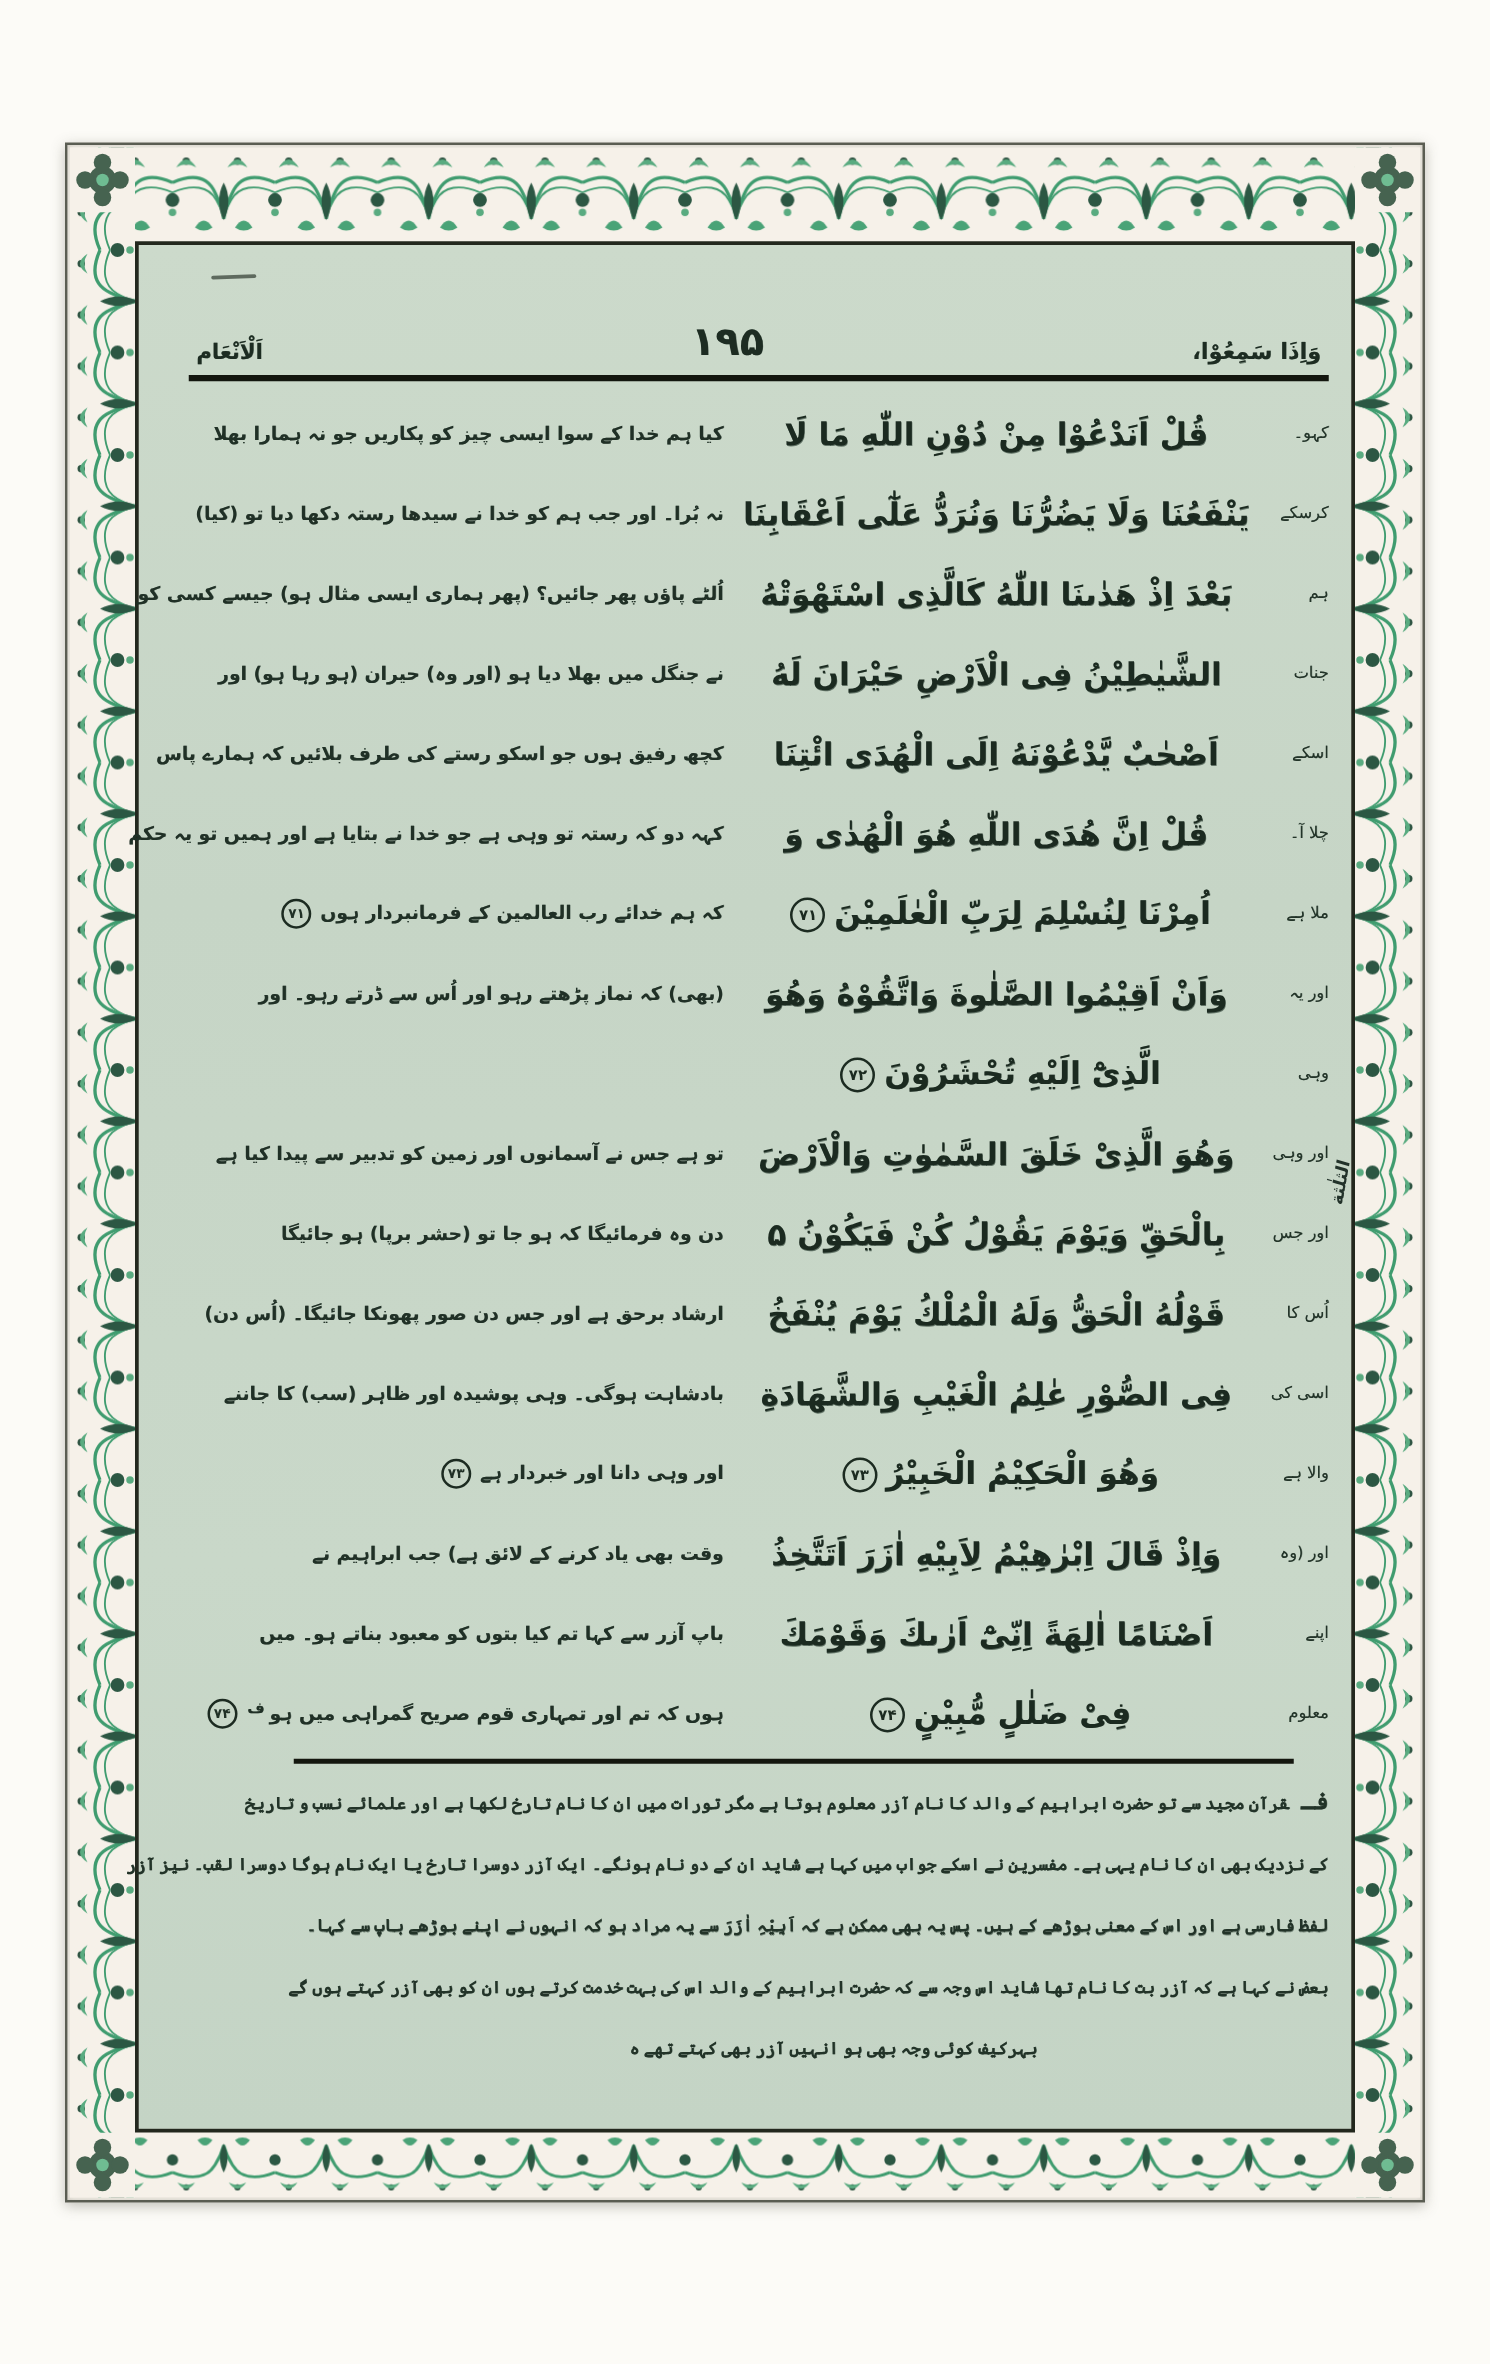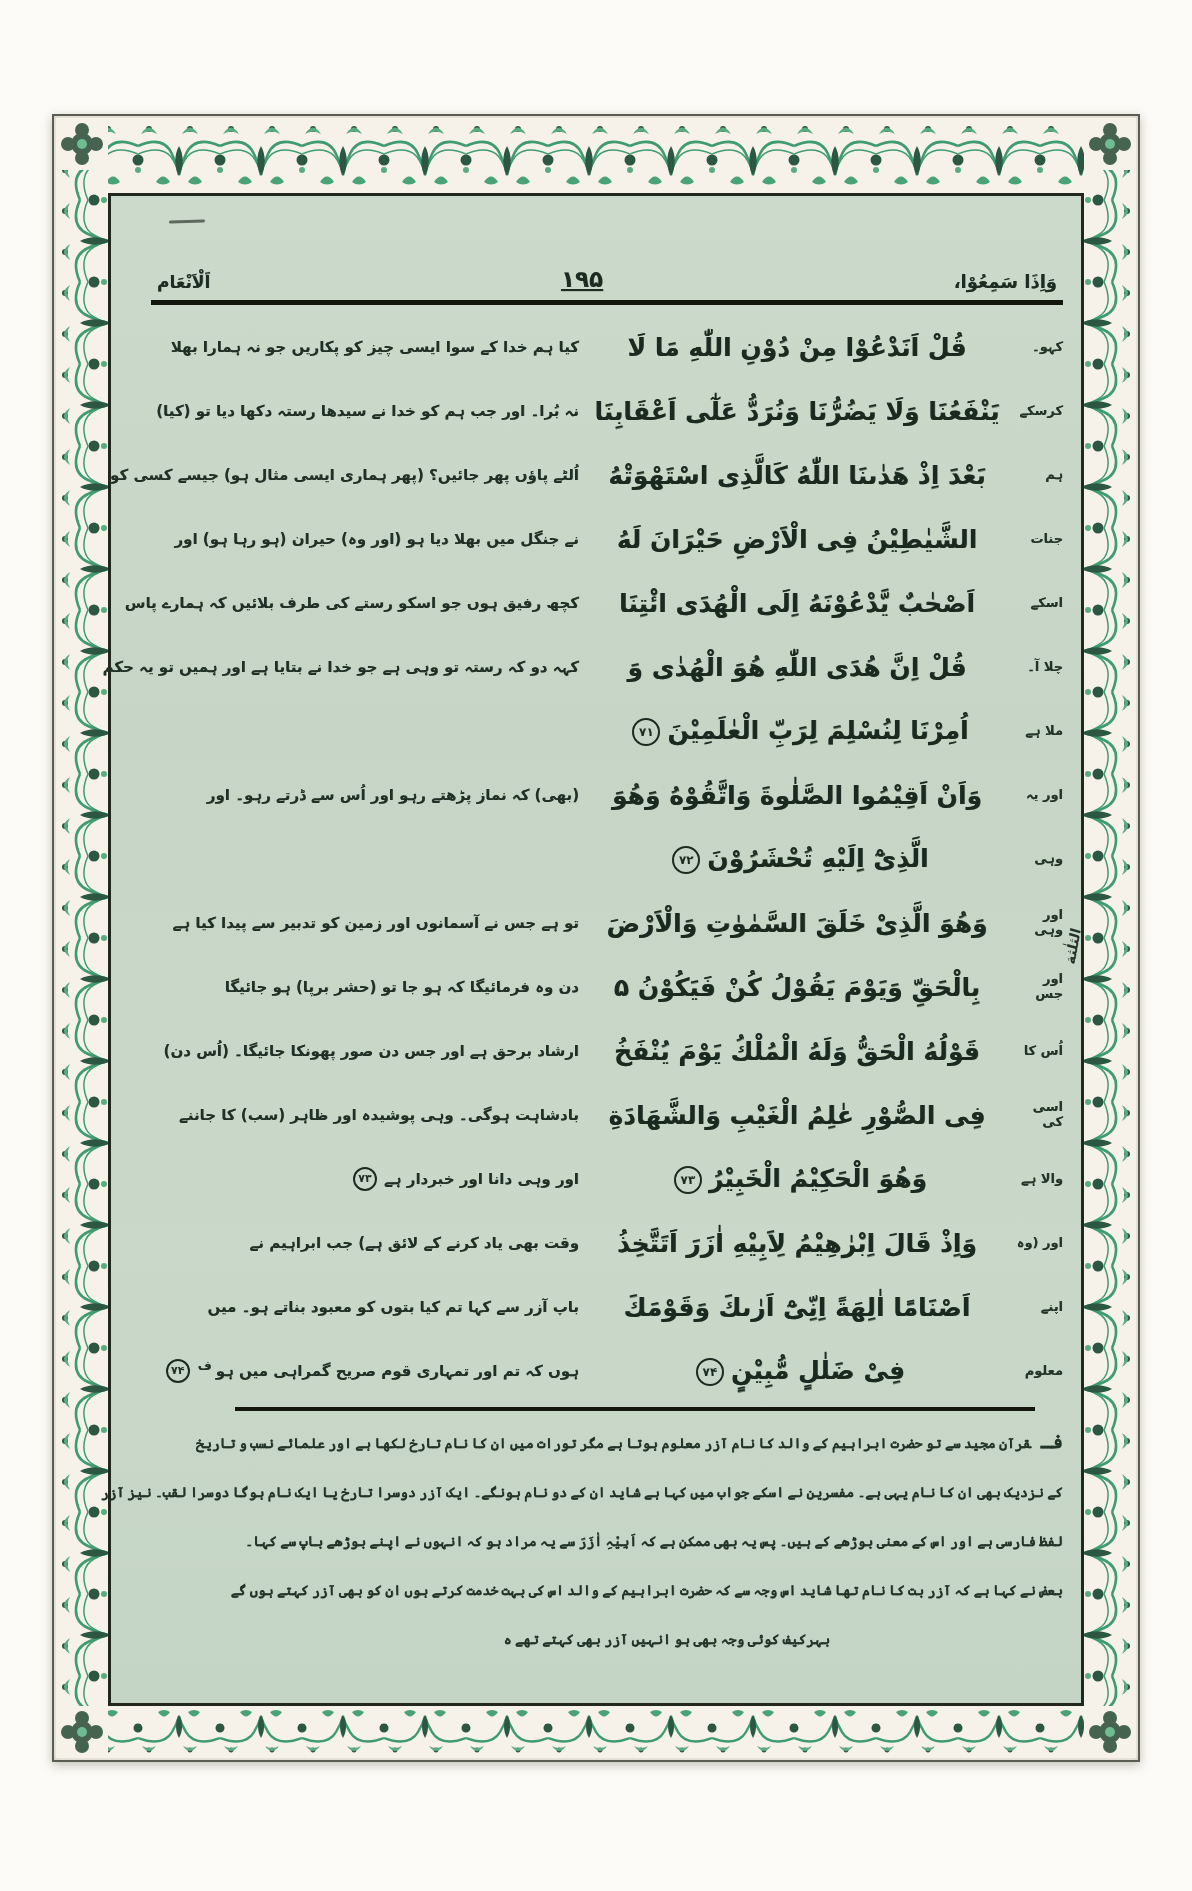--- a/index.html
+++ b/index.html
@@ -21,25 +21,25 @@
     border:3px solid #23281e;box-sizing:border-box;
     background:linear-gradient(180deg,#ccdacb 0%,#c6d5c6 35%,#c9d8c9 70%,#c4d4c5 100%);}
   .content{position:relative;height:100%;padding:0 18px 0 40px;box-sizing:border-box;
     direction:rtl;color:#1d2c22;}
   .smudge{position:absolute;left:58px;top:24px;width:36px;height:3px;background:#39443a;
     opacity:.75;transform:rotate(-2deg);border-radius:2px;}
   .header-row{height:96px;display:flex;justify-content:space-between;align-items:flex-end;
     padding:0 6px 8px 6px;border-bottom:5px solid #13160e;}
   .hdr{font-weight:bold;text-shadow:.3px .3px .5px rgba(18,38,26,.5);}
   .hdr-juz{font-size:18px;}
-  .hdr-page{font-size:23px;letter-spacing:1px;text-decoration:underline;}
+  .hdr-page{font-size:32px;letter-spacing:1px;}
   .hdr-surah{font-size:17px;}
   .rows{margin-top:10px;}
   .row{height:64px;display:flex;align-items:center;gap:8px;}
-  .gutter-word{flex:none;width:48px;font-size:13px;font-weight:bold;text-align:right;
+  .gutter-word{flex:none;width:48px;font-size:13px;font-weight:normal;text-align:right;
     line-height:1.15;color:#223328;text-shadow:.3px .3px .4px rgba(18,38,26,.45);}
   .arabic-line{flex:none;width:420px;font-size:25px;font-weight:bold;text-align:center;
     white-space:nowrap;letter-spacing:-0.5px;color:#1b2a20;
     text-shadow:.4px .4px .5px rgba(15,34,23,.55);}
   .urdu-line{flex:1;font-size:15px;font-weight:bold;text-align:right;white-space:nowrap;
     color:#203026;text-shadow:.3px .3px .4px rgba(18,38,26,.45);}
   .vcircle{display:inline-block;width:24px;height:24px;line-height:24px;border:2px solid #1c2b21;
     border-radius:50%;font-size:12px;font-weight:bold;text-align:center;vertical-align:middle;
     margin:0 7px;letter-spacing:0;text-shadow:none;}
   .urdu-line .vcircle{width:20px;height:20px;line-height:20px;font-size:11px;}
@@ -238,20 +238,21 @@
             <div class="urdu-line"><span>کچھ رفیق ہوں جو اسکو رستے کی طرف بلائیں کہ ہمارے پاس</span></div>
           </div>
           <div class="row">
             <div class="gutter-word"><span>چلا آ۔</span></div>
             <div class="arabic-line"><span>قُلْ اِنَّ هُدَى اللّٰهِ هُوَ الْهُدٰى وَ</span></div>
             <div class="urdu-line"><span>کہہ دو کہ رستہ تو وہی ہے جو خدا نے بتایا ہے اور ہمیں تو یہ حکم</span></div>
           </div>
           <div class="row">
             <div class="gutter-word"><span>ملا ہے</span></div>
             <div class="arabic-line"><span>اُمِرْنَا لِنُسْلِمَ لِرَبِّ الْعٰلَمِيْنَ</span><span class="vcircle">۷۱</span></div>
+            <div class="urdu-line"><span>کہ ہم خدائے رب العالمین کے فرمانبردار ہوں</span><span class="vcircle">۷۱</span></div>
           </div>
           <div class="row">
             <div class="gutter-word"><span>اور یہ</span></div>
             <div class="arabic-line"><span>وَاَنْ اَقِيْمُوا الصَّلٰوةَ وَاتَّقُوْهُ وَهُوَ</span></div>
             <div class="urdu-line"><span>(بھی) کہ نماز پڑھتے رہو اور اُس سے ڈرتے رہو۔ اور</span></div>
           </div>
           <div class="row">
             <div class="gutter-word"><span>وہی</span></div>
             <div class="arabic-line"><span>الَّذِىْٓ اِلَيْهِ تُحْشَرُوْنَ</span><span class="vcircle">۷۲</span></div>
           </div>

